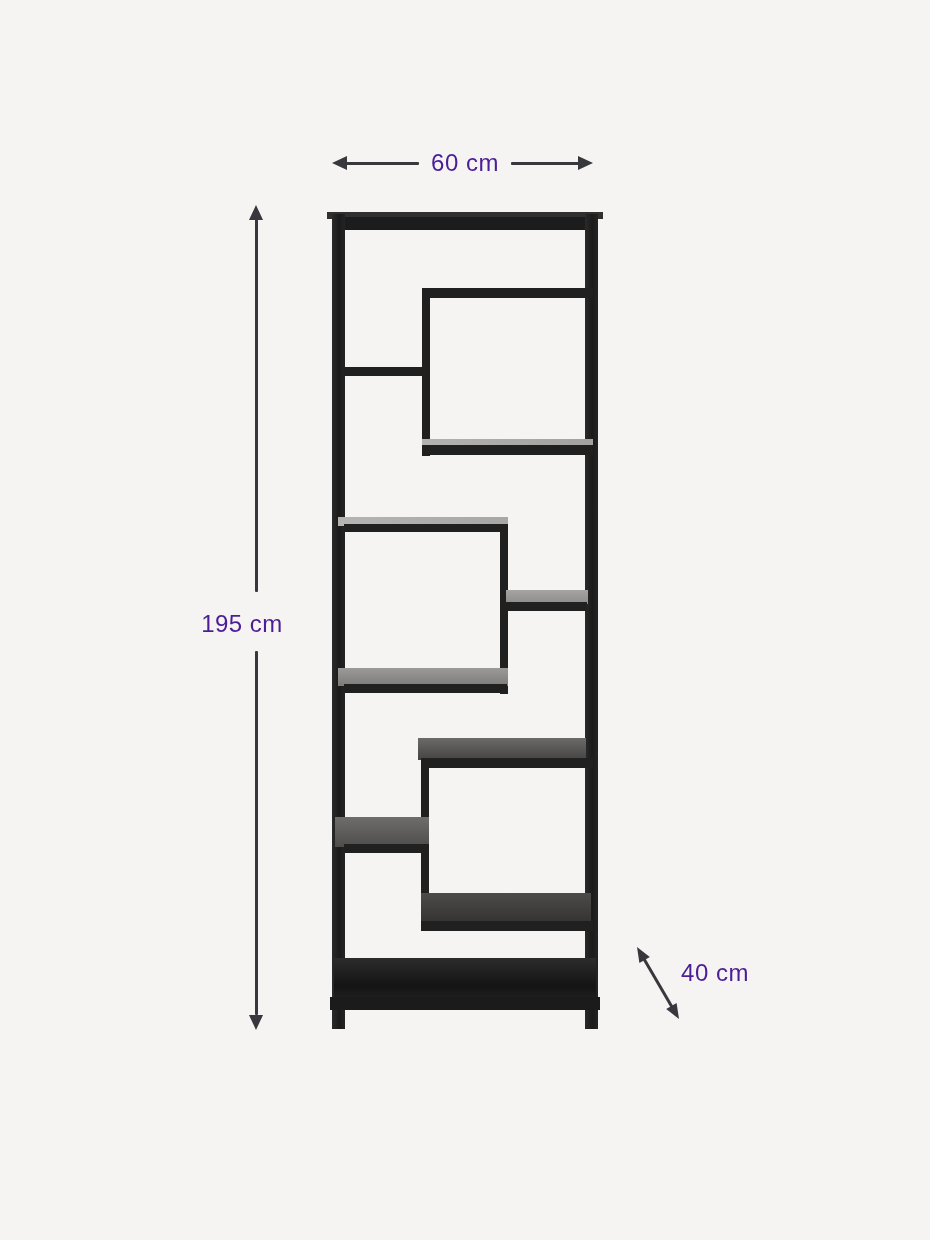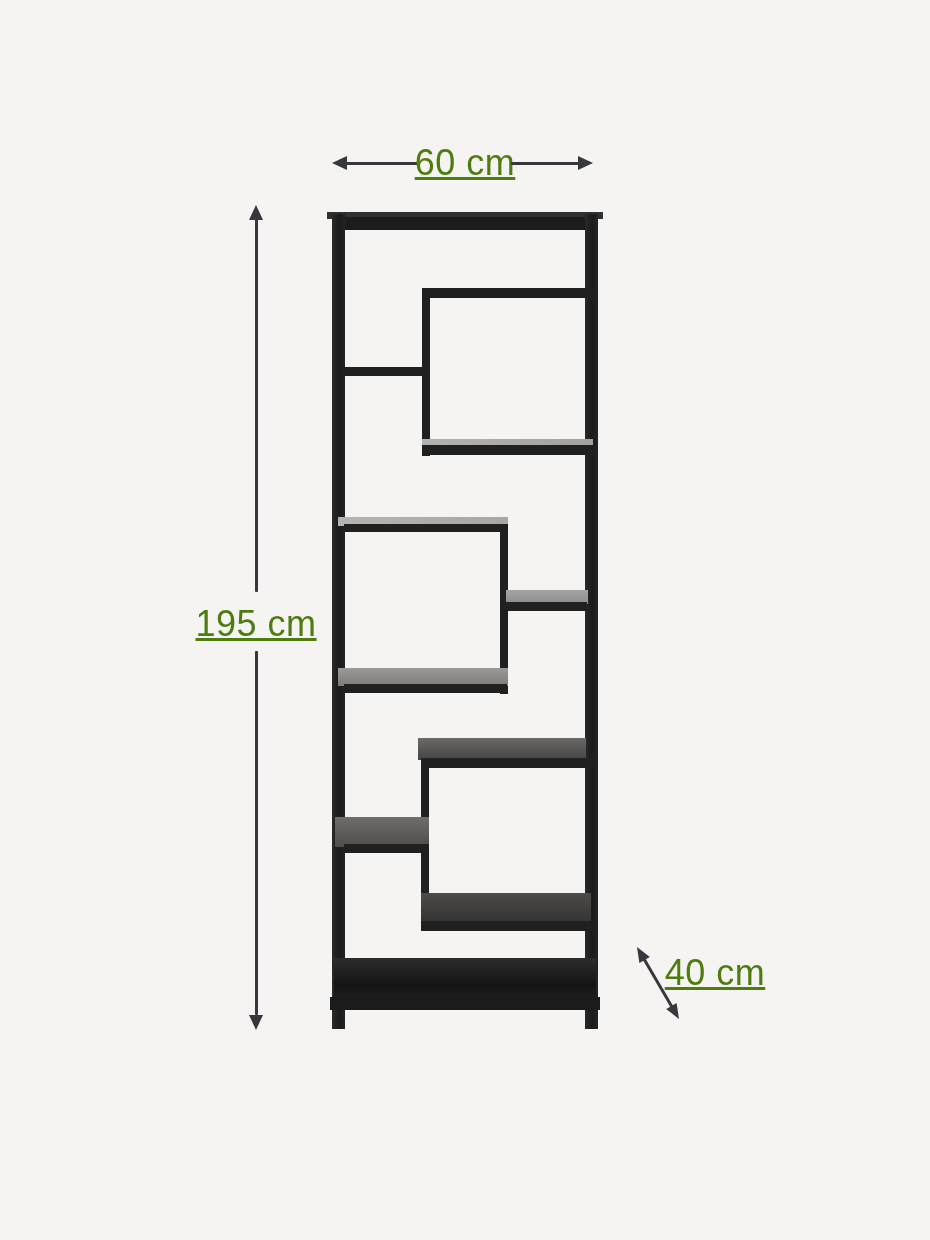--- a/index.html
+++ b/index.html
@@ -12,27 +12,26 @@
   body{
     background:var(--bg);
     font-family:"Liberation Sans", sans-serif;
     position:relative;
     overflow:hidden;
   }
   .canvas{position:absolute;left:0;top:0;width:930px;height:1240px;}
   .abs{position:absolute;}
   .dim-label{
     position:absolute;
-    color:#4d7c0f;
-    font-size:36px;
+    color:#4c1d95;
+    font-size:24px;
     line-height:34px;
     letter-spacing:.5px;
     text-align:center;
     white-space:nowrap;
-    text-decoration:underline;
   }
   .dline{position:absolute;background:var(--ann);border-radius:1px;}
   .ah{position:absolute;width:0;height:0;}
   .ah-left{border-top:7px solid transparent;border-bottom:7px solid transparent;border-right:15px solid var(--ann);}
   .ah-right{border-top:7px solid transparent;border-bottom:7px solid transparent;border-left:15px solid var(--ann);}
   .ah-up{border-left:7px solid transparent;border-right:7px solid transparent;border-bottom:15px solid var(--ann);}
   .ah-down{border-left:7px solid transparent;border-right:7px solid transparent;border-top:15px solid var(--ann);}
 
   
   .unit{position:absolute;left:330px;top:212px;width:270px;height:817px;}
@@ -49,21 +48,21 @@
     <span class="ah ah-left abs" style="left:332px;top:156px;"></span>
     <span class="dline" style="left:346px;top:162px;width:73px;height:3px;"></span>
     <span class="dim-label" style="left:405px;top:146px;width:120px;">60 cm</span>
     <span class="dline" style="left:511px;top:162px;width:68px;height:3px;"></span>
     <span class="ah ah-right abs" style="left:578px;top:156px;"></span>
   </div>
 
   <div>
     <span class="ah ah-up abs" style="left:249px;top:205px;"></span>
     <span class="dline" style="left:255px;top:219px;width:3px;height:373px;"></span>
-    <span class="dim-label" style="left:186px;top:607px;width:140px;">195 cm</span>
+    <span class="dim-label" style="left:172px;top:607px;width:140px;">195 cm</span>
     <span class="dline" style="left:255px;top:651px;width:3px;height:364px;"></span>
     <span class="ah ah-down abs" style="left:249px;top:1015px;"></span>
   </div>
 
   <div>
     <svg class="abs" style="left:625px;top:938px;" width="70" height="95" viewBox="0 0 70 95">
       <line x1="19" y1="21" x2="47" y2="69" stroke="#37373d" stroke-width="3"></line>
       <polygon points="12,9 24.8,19.0 14.4,25.0" fill="#37373d"></polygon>
       <polygon points="54,81 51.6,65.0 41.2,71.0" fill="#37373d"></polygon>
     </svg>

